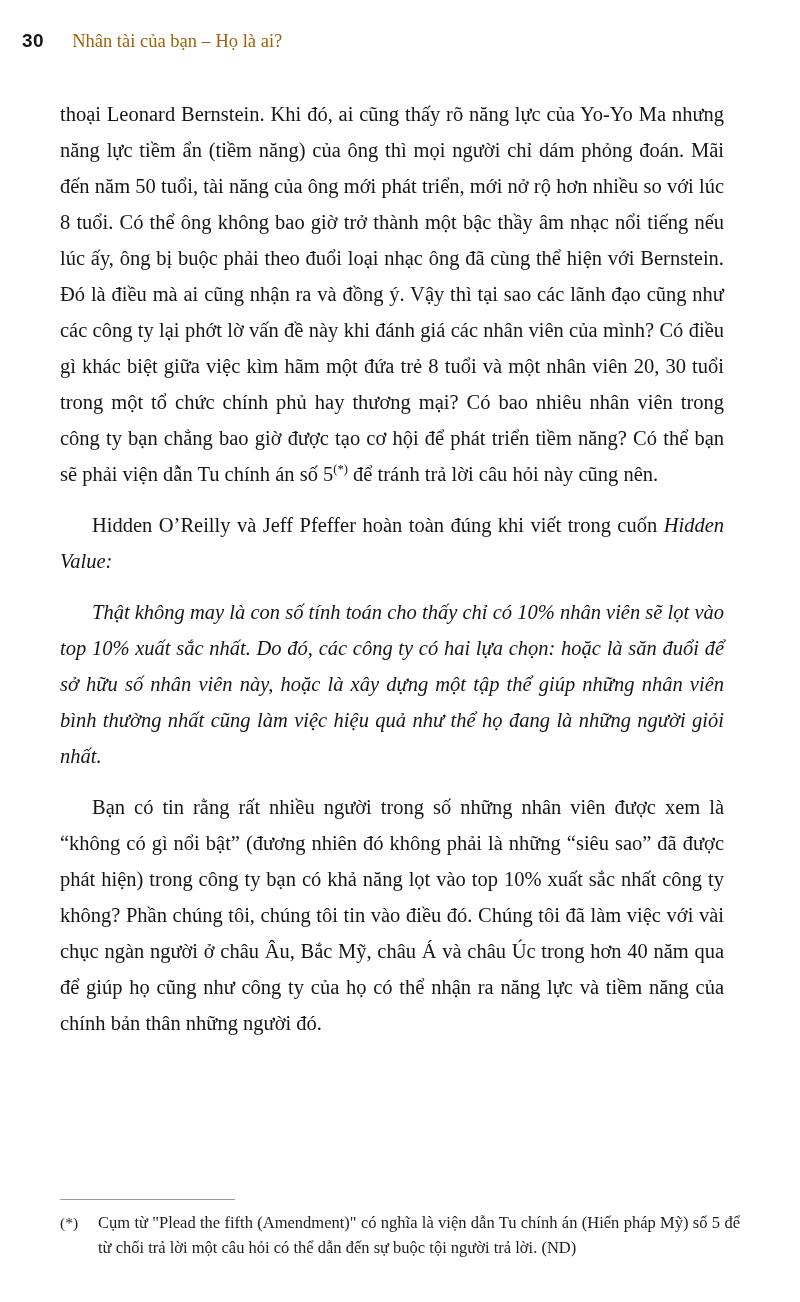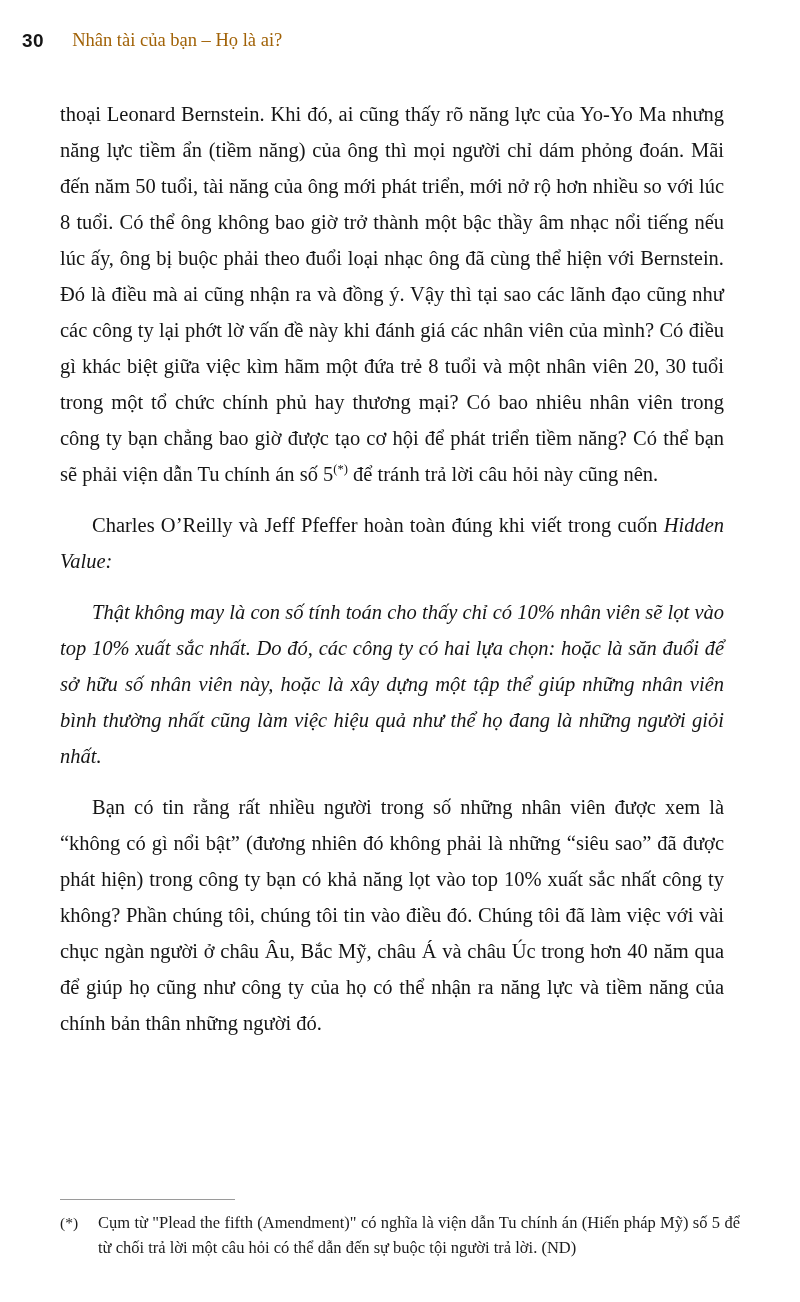--- a/index.html
+++ b/index.html
@@ -18,21 +18,21 @@
     box-sizing: border-box;
     width: 800px;
     height: 1302px;
     padding: 30px 60px 42px 60px;
     display: flex;
     flex-direction: column;
     background: #ffffff;
   }
   .page-header {
     display: flex;
-    align-items: flex-start;
+    align-items: center;
     margin-left: -38px;
     margin-bottom: 44px;
     font-size: 19px;
   }
   .page-number {
     font-weight: bold;
     font-family: "Liberation Sans", "DejaVu Sans", sans-serif;
     font-size: 19px;
     letter-spacing: 0.5px;
   }
@@ -100,21 +100,21 @@
 
   <header class="page-header">
     <span class="page-number">30</span>
     <span class="header-title">Nhân tài của bạn – Họ là ai?</span>
   </header>
 
   <main class="page-body">
 
     <p class="para no-indent"><span>thoại Leonard Bernstein. Khi đó, ai cũng thấy rõ năng lực của Yo-Yo Ma nhưng năng lực tiềm ẩn (tiềm năng) của ông thì mọi người chỉ dám phỏng đoán. Mãi đến năm 50 tuổi, tài năng của ông mới phát triển, mới nở rộ hơn nhiều so với lúc 8 tuổi. Có thể ông không bao giờ trở thành một bậc thầy âm nhạc nổi tiếng nếu lúc ấy, ông bị buộc phải theo đuổi loại nhạc ông đã cùng thể hiện với Bernstein. Đó là điều mà ai cũng nhận ra và đồng ý. Vậy thì tại sao các lãnh đạo cũng như các công ty lại phớt lờ vấn đề này khi đánh giá các nhân viên của mình? Có điều gì khác biệt giữa việc kìm hãm một đứa trẻ 8 tuổi và một nhân viên 20, 30 tuổi trong một tổ chức chính phủ hay thương mại? Có bao nhiêu nhân viên trong công ty bạn chẳng bao giờ được tạo cơ hội để phát triển tiềm năng? Có thể bạn sẽ phải viện dẫn Tu chính án số 5</span><sup class="fn-ref">(*)</sup><span> để tránh trả lời câu hỏi này cũng nên.</span></p>
 
-    <p class="para indent"><span>Charles O’Reilly và Jeff Pfeffer hoàn toàn đúng khi viết trong cuốn </span><em class="book-title">Hidden Value:</em></p>
+    <p class="para indent"><span>Hidden O’Reilly và Jeff Pfeffer hoàn toàn đúng khi viết trong cuốn </span><em class="book-title">Hidden Value:</em></p>
 
     <p class="para indent quote">Thật không may là con số tính toán cho thấy chỉ có 10% nhân viên sẽ lọt vào top 10% xuất sắc nhất. Do đó, các công ty có hai lựa chọn: hoặc là săn đuổi để sở hữu số nhân viên này, hoặc là xây dựng một tập thể giúp những nhân viên bình thường nhất cũng làm việc hiệu quả như thể họ đang là những người giỏi nhất.</p>
 
     <p class="para indent">Bạn có tin rằng rất nhiều người trong số những nhân viên được xem là “không có gì nổi bật” (đương nhiên đó không phải là những “siêu sao” đã được phát hiện) trong công ty bạn có khả năng lọt vào top 10% xuất sắc nhất công ty không? Phần chúng tôi, chúng tôi tin vào điều đó. Chúng tôi đã làm việc với vài chục ngàn người ở châu Âu, Bắc Mỹ, châu Á và châu Úc trong hơn 40 năm qua để giúp họ cũng như công ty của họ có thể nhận ra năng lực và tiềm năng của chính bản thân những người đó.</p>
 
   </main>
 
   <footer class="footnote">
     <div class="footnote-rule"></div>
     <div class="footnote-row">

